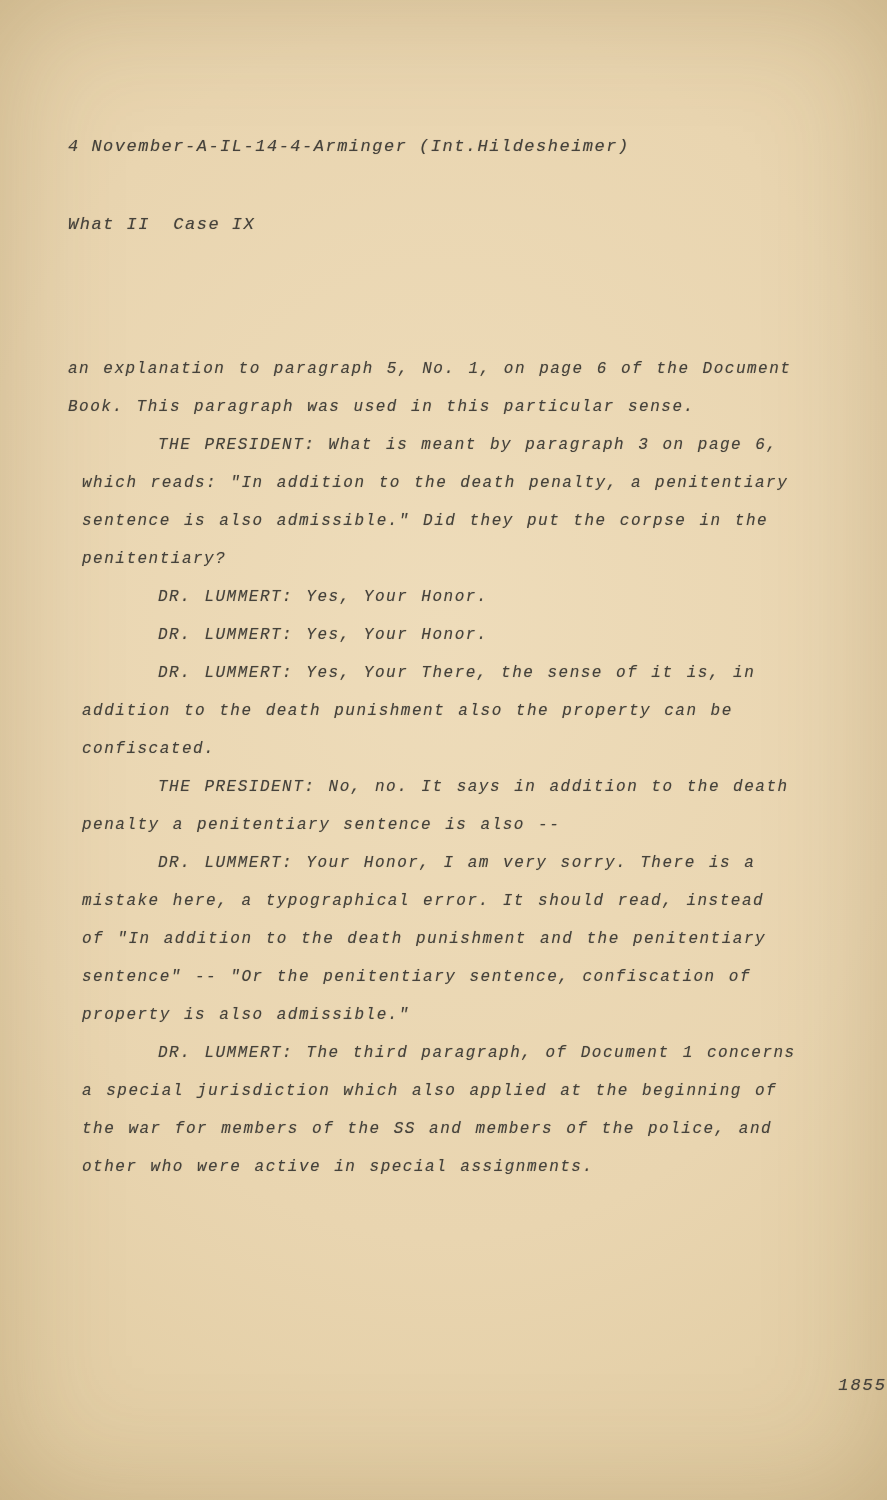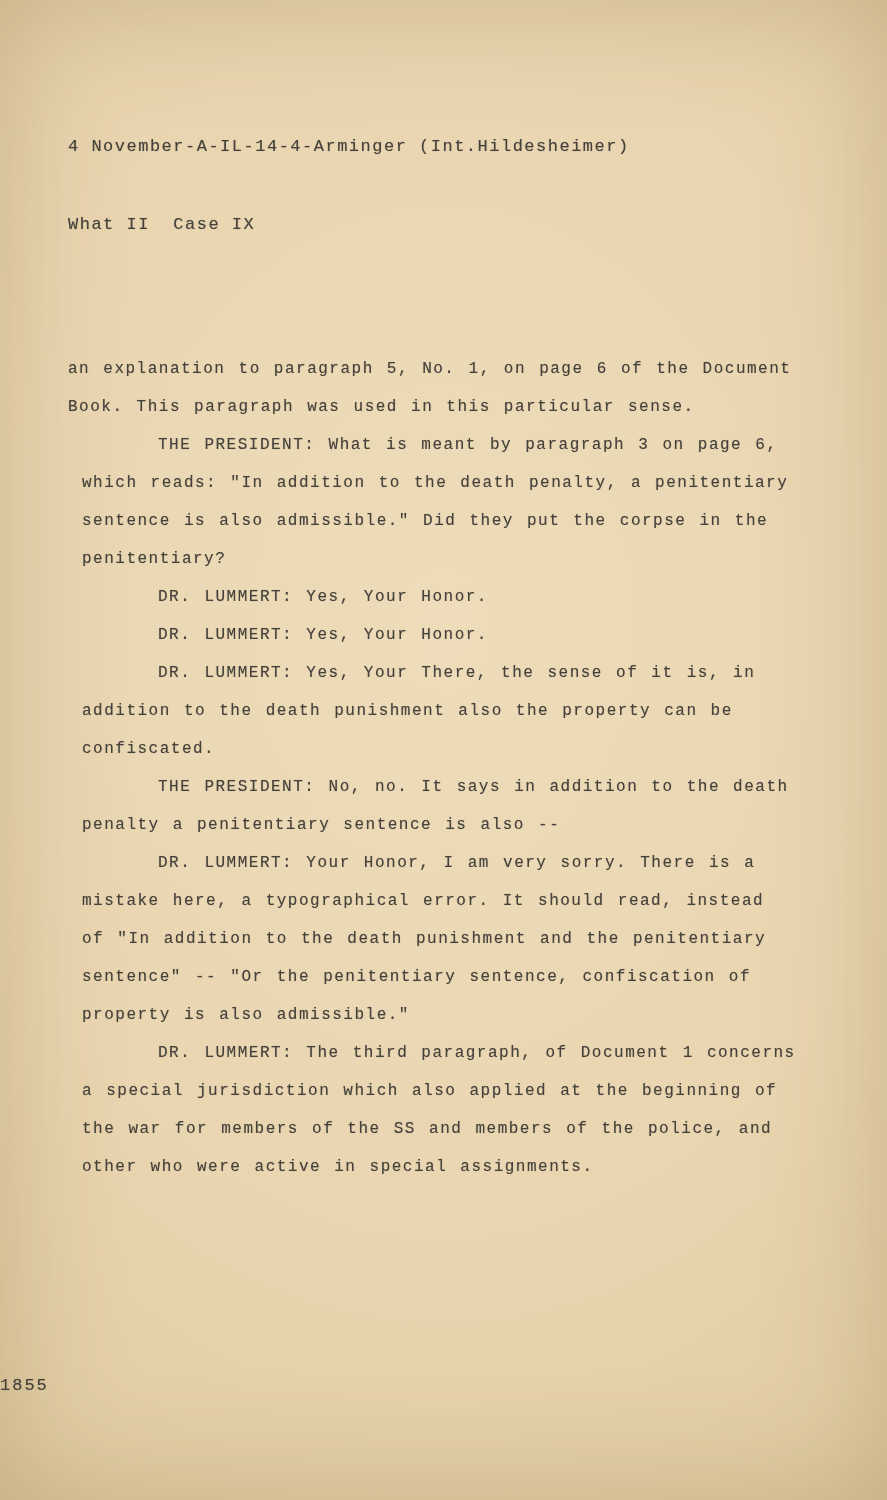--- a/index.html
+++ b/index.html
@@ -20,20 +20,21 @@
     box-sizing: border-box;
     padding: 82px 70px 0 68px;
     background:
       radial-gradient(ellipse 120% 90% at 50% 42%,
         #eedcba 0%,
         #e9d5b0 45%,
         #e2cda4 70%,
         #d5bd8f 100%);
     box-shadow: inset 0 0 120px rgba(120, 90, 40, 0.25);
     color: #45423b;
+    font-style: italic;
   }
   .header {
     font-size: 17px;
     line-height: 26px;
     letter-spacing: 1.5px;
     white-space: pre;
     text-shadow: 0 0 1px rgba(70, 65, 55, 0.45);
   }
   .body-text {
     margin-top: 60px;
@@ -49,21 +50,21 @@
   }
   .body-text p.indent {
     text-indent: 76px;
     margin-left: 14px;
   }
   .page-number {
     position: absolute;
     left: 0;
     right: 0;
     top: 1376px;
-    text-align: left;
+    text-align: right;
     font-size: 17px;
     letter-spacing: 2px;
     text-shadow: 0 0 1px rgba(70, 65, 55, 0.45);
   }
 </style>
 </head>
 <body>
 
 <div class="paper">
 

